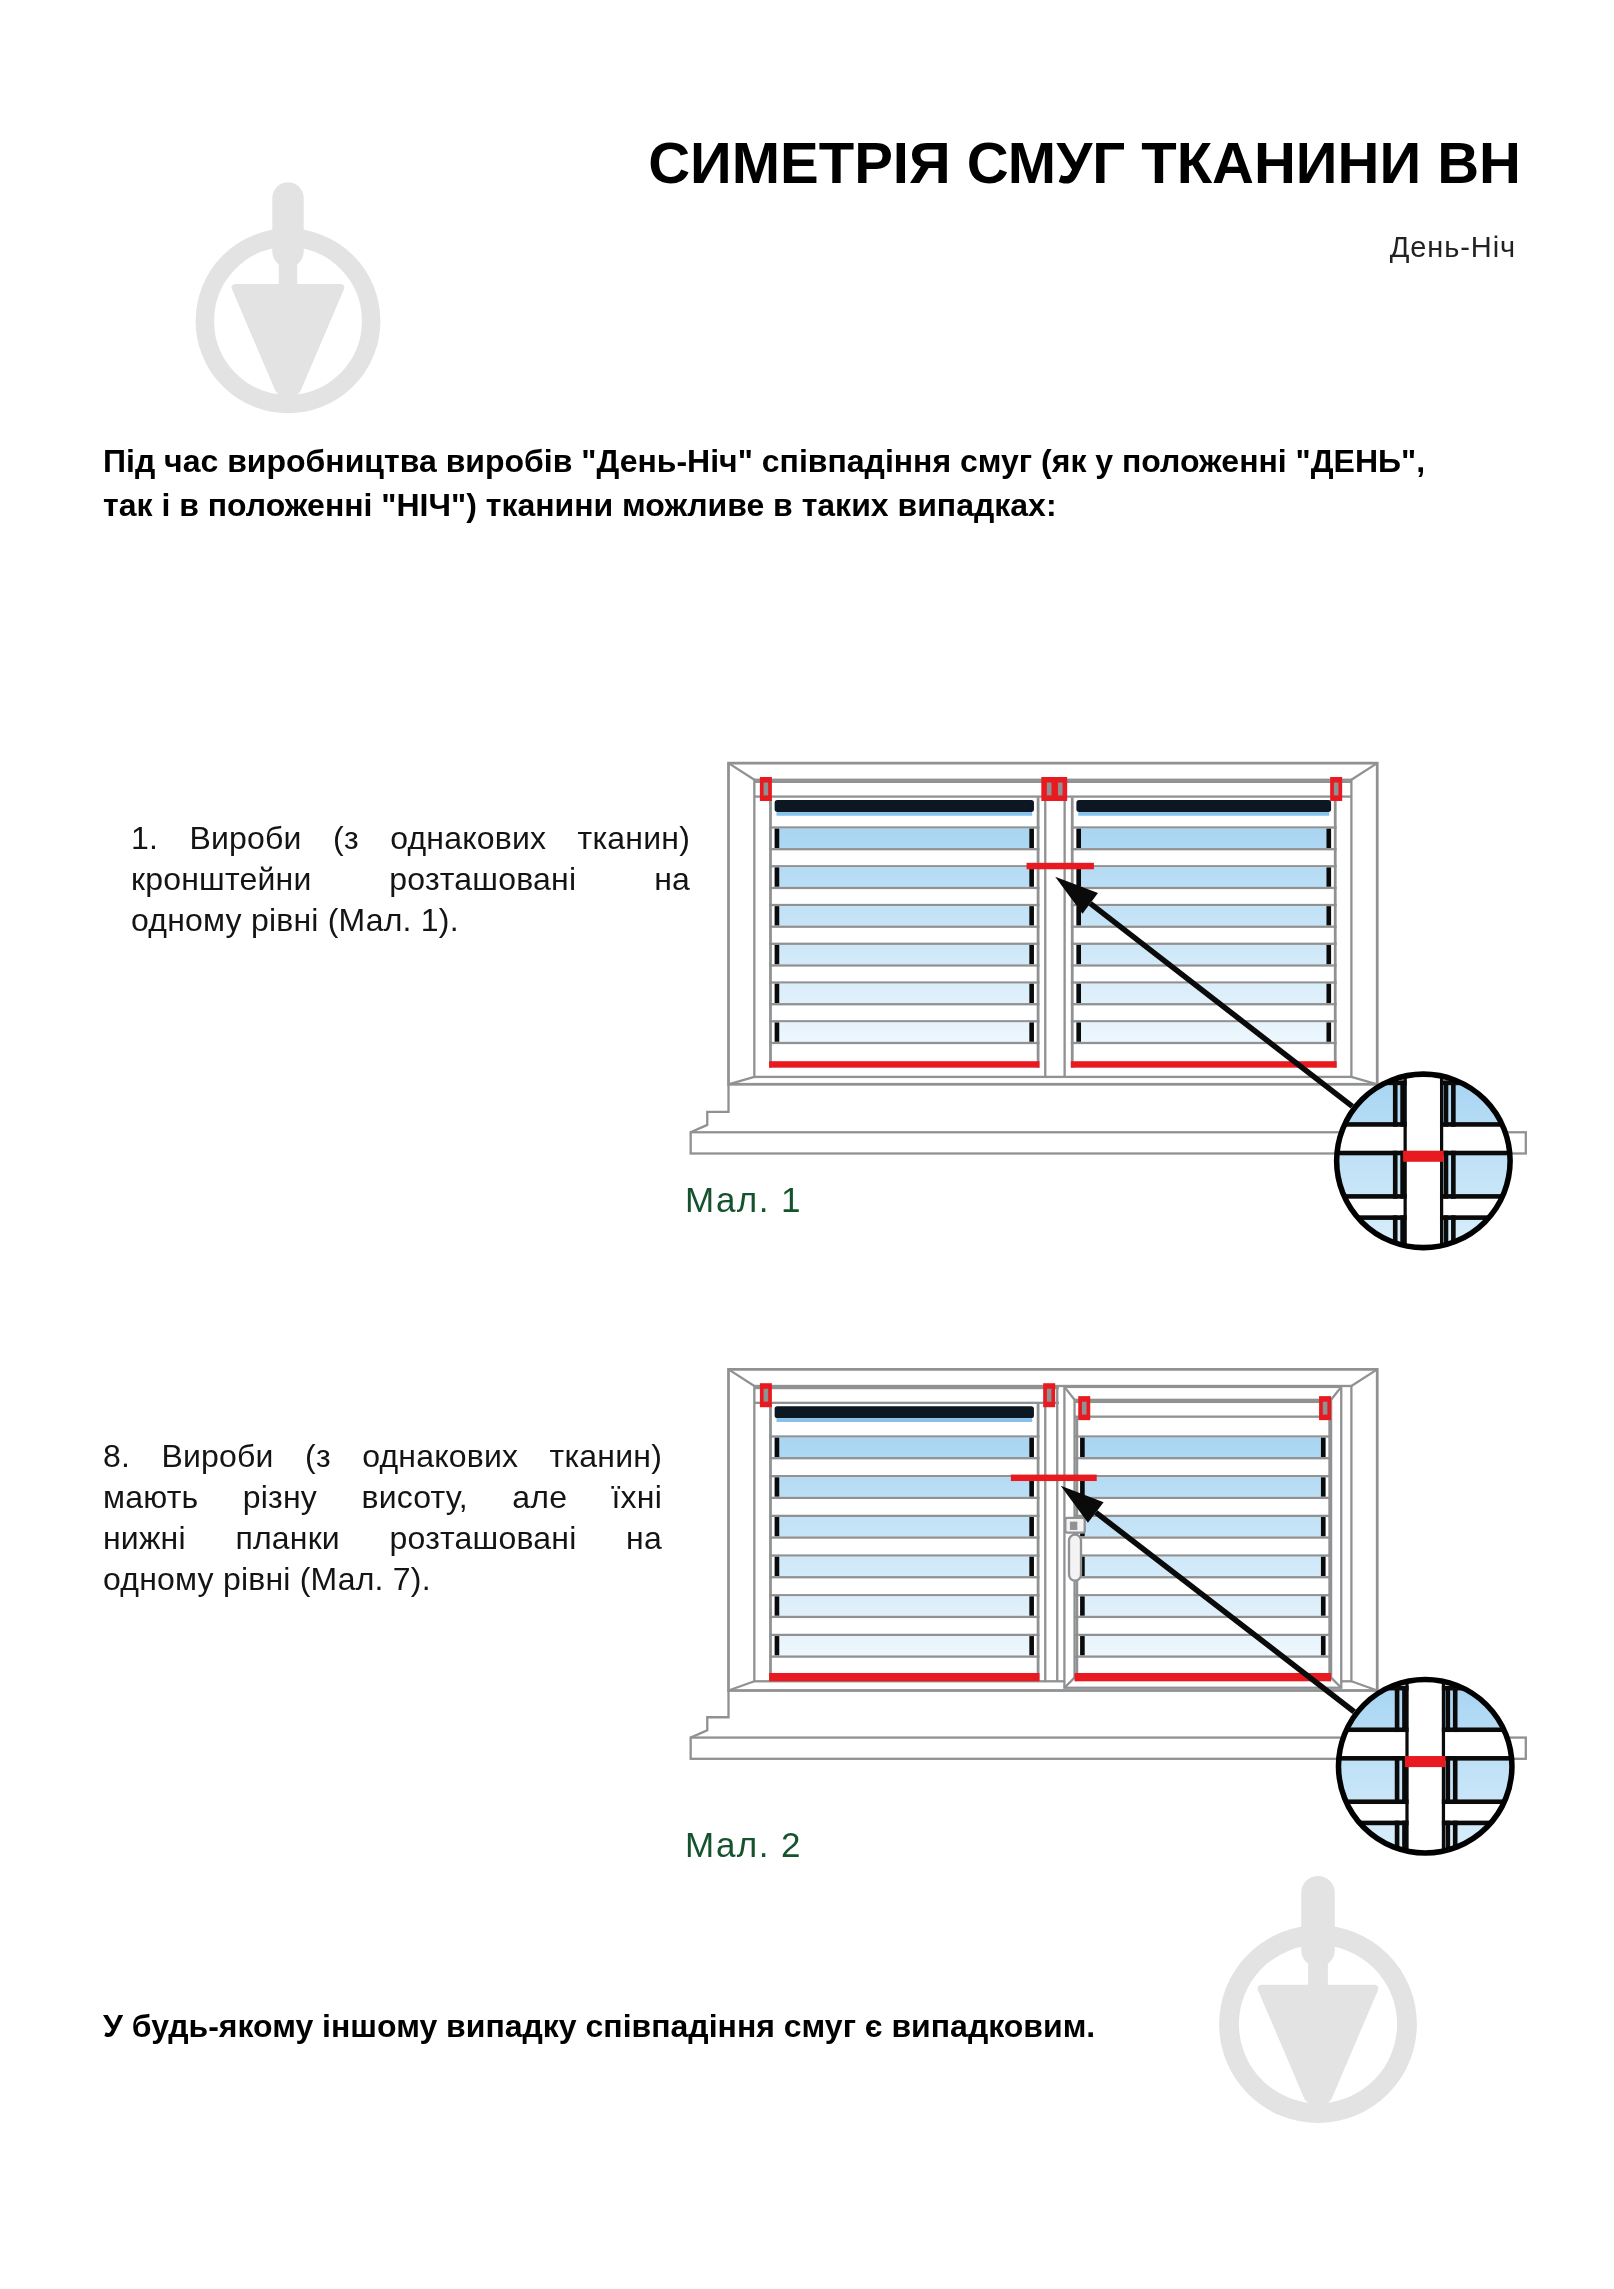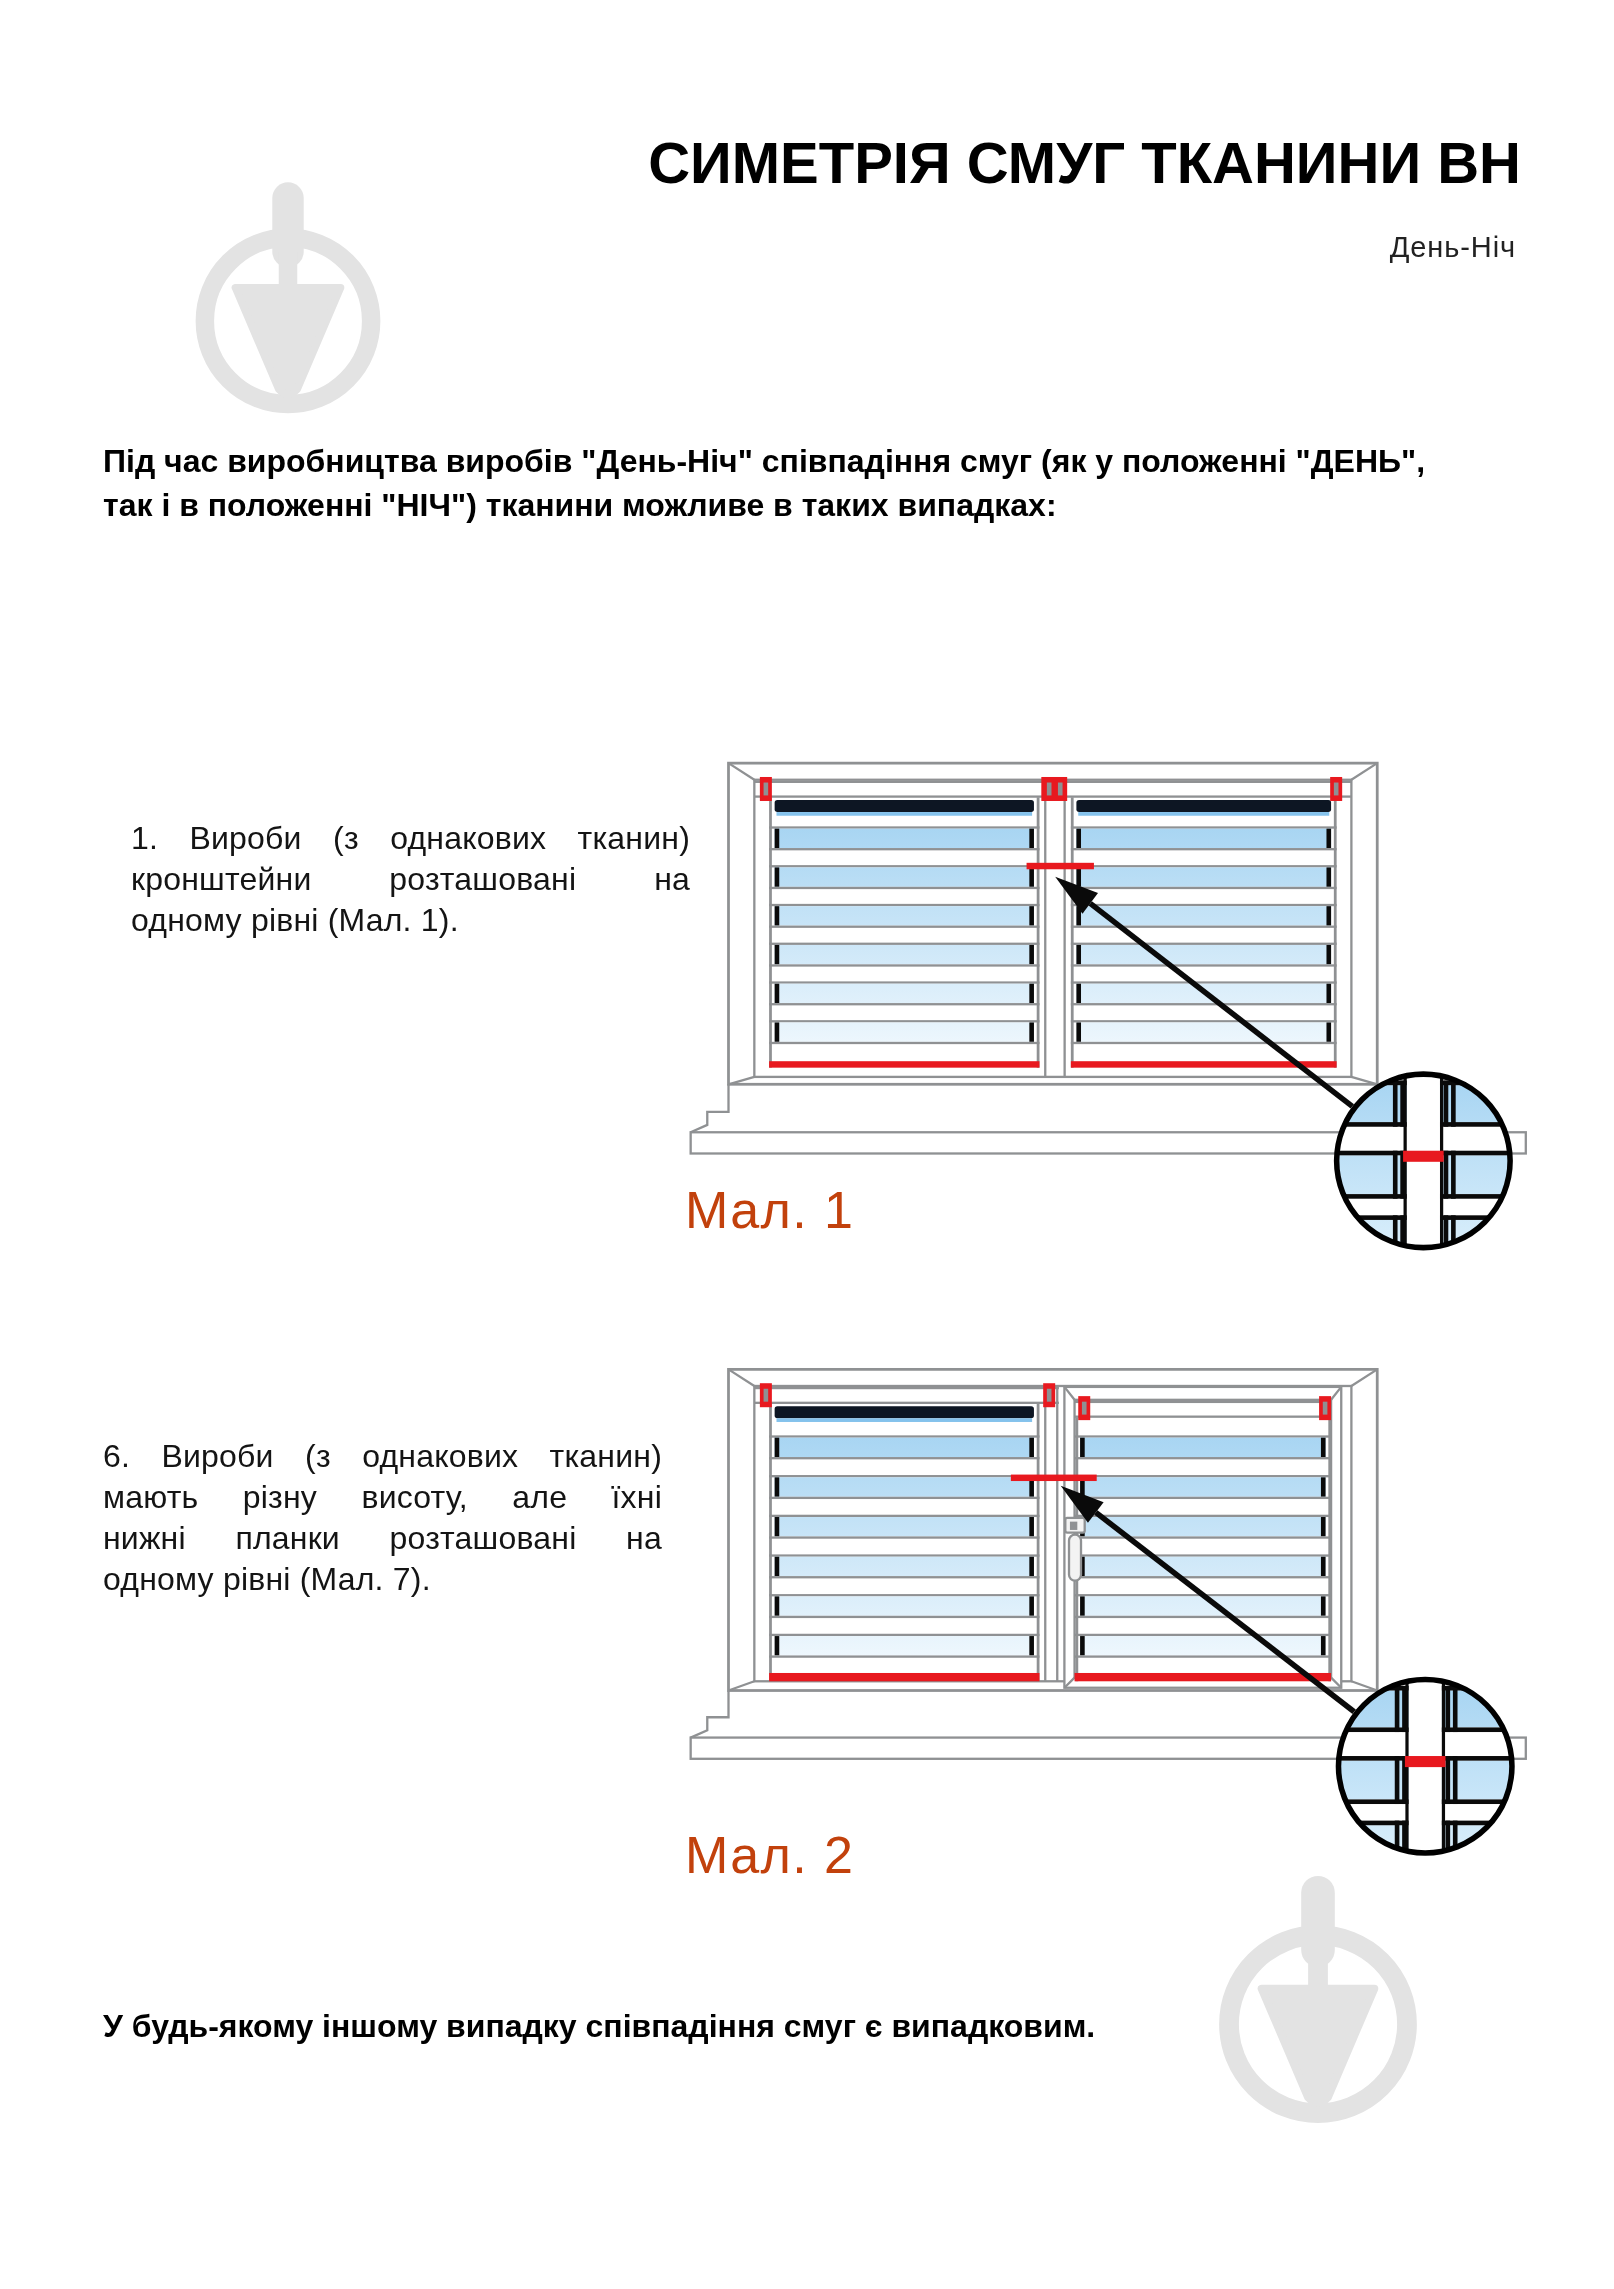--- a/index.html
+++ b/index.html
@@ -20,21 +20,21 @@
   .abs{position:absolute;}
   #page-title{top:129px;right:93px;font-size:58px;font-weight:700;white-space:nowrap;letter-spacing:0;}
   #page-subtitle{top:231px;right:98px;font-size:29px;font-weight:400;letter-spacing:0.9px;color:#222;margin-left:12px;}
   #intro{left:103px;top:439px;font-size:32px;font-weight:700;line-height:44px;}
   #intro .tline{white-space:nowrap;}
   .textblock{left:103px;width:559px;font-size:32px;line-height:41px;color:#141414;letter-spacing:0.2px;}
   .textblock .tline{text-align:justify;text-align-last:justify;}
   .textblock .tline:last-child{text-align-last:left;}
   #item-1{top:818px;margin-left:28px;}
   #item-2{top:1436px;}
-  .caption{font-size:52px;letter-spacing:1.4px;color:#c2410c;white-space:nowrap;}
+  .caption{font-size:35px;letter-spacing:1.4px;color:#14532d;white-space:nowrap;}
   #caption-1{left:685px;top:1180px;}
   #caption-2{left:685px;top:1785px;margin-top:40px;}
   #closing{left:103px;top:2008px;font-size:32px;font-weight:700;white-space:nowrap;}
   svg.diagram{position:absolute;display:block;}
   #figure-1{left:674px;top:729px;}
   #figure-2{left:674px;top:1338px;}
   svg.watermark{position:absolute;display:block;}
   #watermark-top{left:191px;top:173px;}
   #watermark-bottom{left:1214px;top:1866px;}
   
@@ -71,21 +71,21 @@
     <div class="tline">так і в положенні "НІЧ") тканини можливе в таких випадках:</div>
   </div>
 
 <div class="abs textblock" id="item-1">
     <div class="tline">1. Вироби (з однакових тканин)</div>
     <div class="tline">кронштейни розташовані на</div>
     <div class="tline">одному рівні (Мал. 1).</div>
   </div>
 
 <div class="abs textblock" id="item-2">
-    <div class="tline">6. Вироби (з однакових тканин)</div>
+    <div class="tline">8. Вироби (з однакових тканин)</div>
     <div class="tline">мають різну висоту, але їхні</div>
     <div class="tline">нижні планки розташовані на</div>
     <div class="tline">одному рівні (Мал. 7).</div>
   </div>
 
 <svg id="figure-1" class="diagram" width="886" height="526" viewBox="730 790 960 570">
   <defs>
     <linearGradient id="bg1" x1="0" y1="890" x2="0" y2="1155" gradientUnits="userSpaceOnUse">
       <stop offset="0" style="stop-color:var(--stripe-blue)"></stop>
       <stop offset="1" style="stop-color:var(--stripe-blue-light)"></stop>

